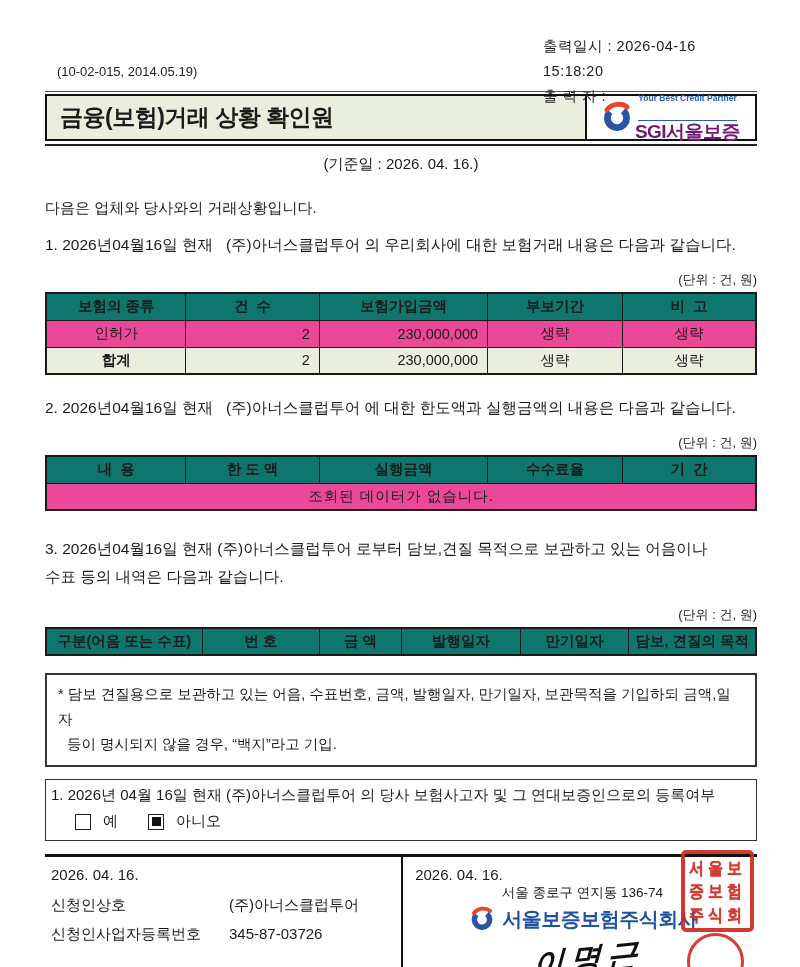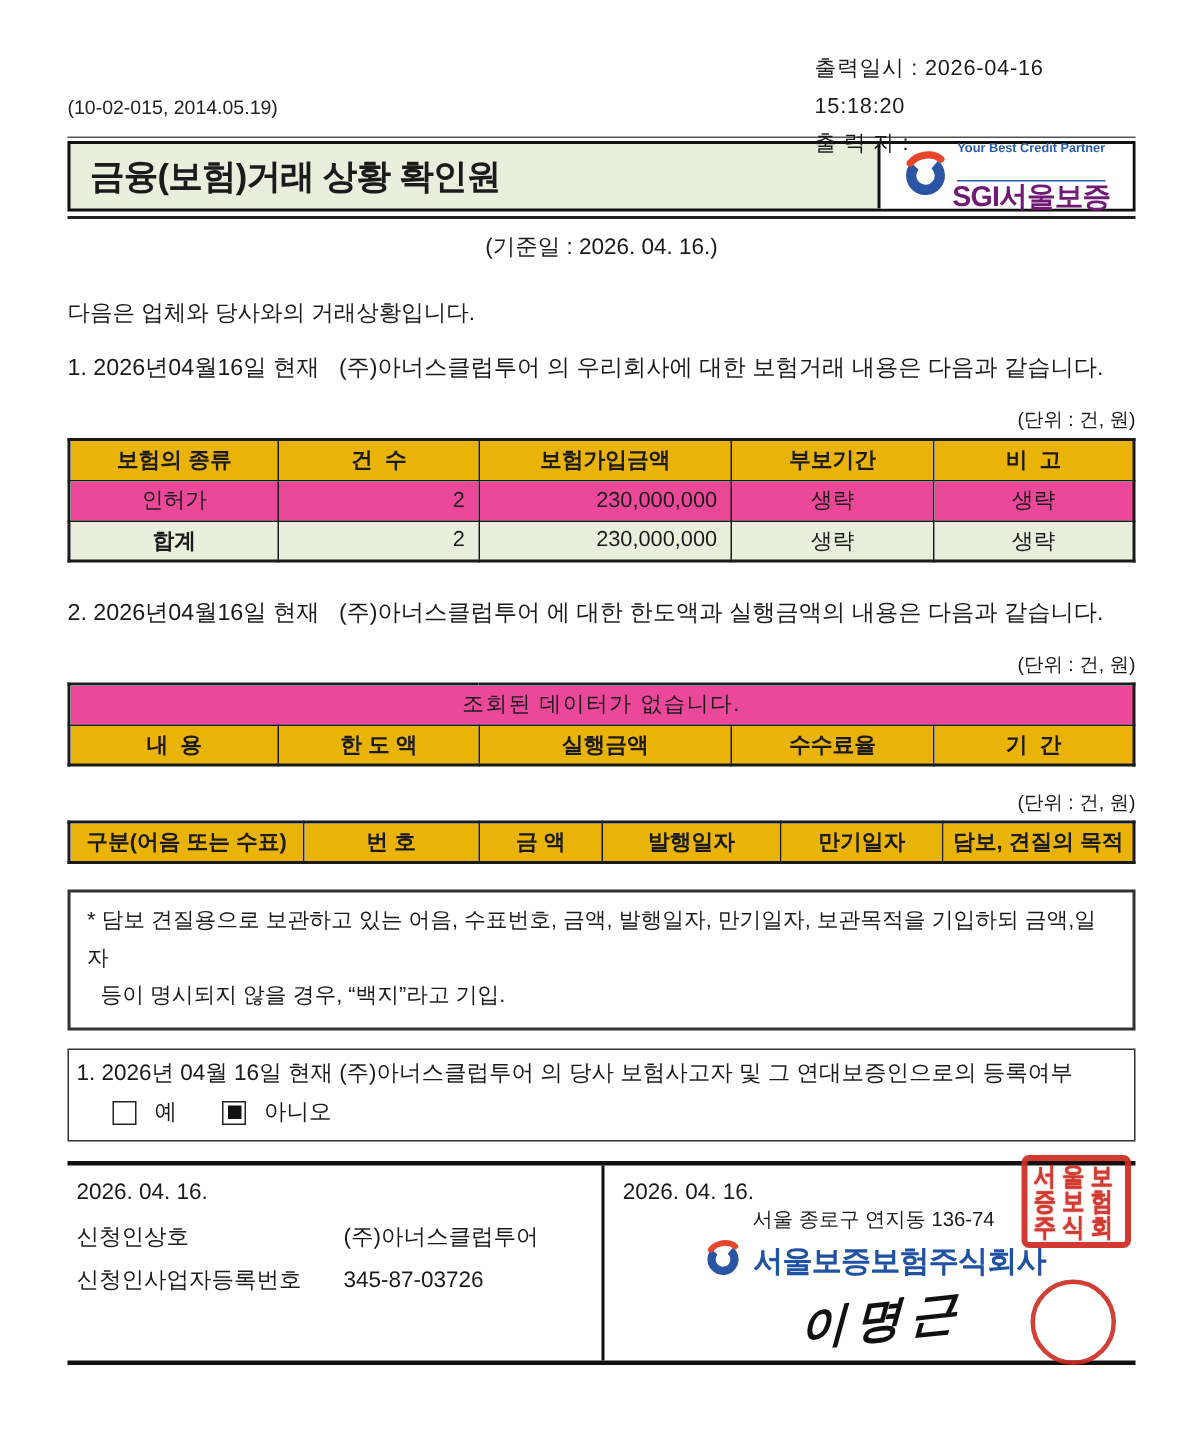--- a/index.html
+++ b/index.html
@@ -9,21 +9,21 @@
     font-family: "Liberation Sans", "DejaVu Sans", sans-serif;
     color: #1b1b1b;
     position: relative;
     overflow: hidden;
   }
   .page { padding: 34px 43px 16px 45px; }
 
   
   .meta { position: relative; height: 46px; font-size: 14.5px; }
   .print-info { position: absolute; left: 498px; top: 0; line-height: 25px; letter-spacing: .5px; }
-  .form-code { position: absolute; left: 0; bottom: 1px; font-size: 13px; color: #222; }
+  .form-code { position: absolute; left: 12px; bottom: 1px; font-size: 13px; color: #222; }
 
   
   .titlebar-wrap { margin-top: 11px; border-top: 1px solid #555; border-bottom: 2px solid #222; padding: 2px 0 3px; }
   .titlebar { border: 2px solid #111; display: flex; height: 47px; background: #e9efdc; }
   .title-left { flex: 1; display: flex; align-items: center; padding-left: 13px; font-size: 23px; font-weight: bold; letter-spacing: -0.5px; }
   .logo-box { width: 170px; border-left: 2px solid #111; background: #fff; display: flex; align-items: center; justify-content: center; gap: 3px; }
   .logo-text-col { display: flex; flex-direction: column; align-items: center; }
   .logo-tagline { font-size: 8.5px; color: #2b5cb0; font-weight: bold; border-bottom: 1px solid #2b5cb0; padding-bottom: 17px; white-space: nowrap; }
   .logo-brand { font-size: 19px; font-weight: bold; color: #701a75; letter-spacing: -0.5px; line-height: 21px; }
 
@@ -31,21 +31,21 @@
 
   
   .intro { margin-top: 25px; font-size: 15px; }
   .sec-heading { margin-top: 17px; font-size: 15.5px; white-space: pre; }
   .sec-heading.two-line { line-height: 28px; white-space: normal; }
   .unit { text-align: right; font-size: 13px; margin-top: 15px; margin-bottom: 3px; }
 
   
   table { width: 100%; border-collapse: collapse; border: 2px solid #1a1a1a; table-layout: fixed; }
   th, td { border: 1px solid #1a1a1a; height: 27px; font-size: 14.5px; white-space: pre; overflow: hidden; }
-  th { background: #eab308; font-weight: bold; text-align: center; }
+  th { background: #0f766e; font-weight: bold; text-align: center; }
   td { text-align: center; background: #ec4899; }
   td.num { text-align: right; padding-right: 9px; }
   tr.total-row td { background: #e9efdc; }
   tr.total-row td:first-child { font-weight: bold; }
   td.empty-cell { text-align: center; letter-spacing: 1px; }
 
   .t12 col.c1 { width: 19.7%; } .t12 col.c2 { width: 18.8%; } .t12 col.c3 { width: 23.7%; }
   .t12 col.c4 { width: 19.0%; } .t12 col.c5 { width: 18.8%; }
   .t3 col.c1 { width: 22.0%; } .t3 col.c2 { width: 16.5%; } .t3 col.c3 { width: 11.6%; }
   .t3 col.c4 { width: 16.7%; } .t3 col.c5 { width: 15.3%; } .t3 col.c6 { width: 17.9%; }
@@ -69,21 +69,21 @@
   .f-label { width: 178px; flex: none; }
   .f-right { flex: 1; position: relative; padding: 9px 8px 6px 12px; font-size: 15px; }
   .f-addr { text-align: right; padding-right: 86px; font-size: 13.5px; margin-top: 1px; color: #1b1b1b; }
   .f-company { display: flex; align-items: center; gap: 8px; margin-left: 55px; margin-top: 4px; }
   .f-company-name { font-size: 20px; font-weight: bold; color: #2052a4; letter-spacing: -0.5px; }
   .f-sign-row { display: flex; align-items: center; margin-left: 118px; margin-top: 5px; gap: 8px; }
   .signature { font-size: 31px; font-style: italic; font-weight: bold; transform: rotate(-6deg) skewX(-8deg); letter-spacing: 6px; color: #111; }
 
   
   .seal-square {
-    position: absolute; right: 3px; top: -7px; width: 73px; height: 62px;
+    position: absolute; right: 3px; top: -7px; width: 73px; height: 82px;
     border: 4px solid #cd2a1f; border-radius: 5px; padding: 2px 3px;
     display: flex; flex-direction: column; justify-content: space-around;
     color: #cd2a1f; opacity: .92;
   }
   .seal-square .seal-row { font-size: 15px; font-weight: bold; letter-spacing: 4px; text-align: center; transform: scaleY(1.15); text-shadow: 0 0 1px #cd2a1f; line-height: 17px; }
   .seal-round {
     position: absolute; right: 13px; top: 76px; width: 57px; height: 57px;
     border: 3px solid #cd2a1f; border-radius: 50%;
     display: flex; align-items: center; justify-content: center;
     color: #cd2a1f; opacity: .9;
@@ -164,32 +164,36 @@
   <table class="t12">
     <colgroup>
         <col class="c1">
         <col class="c2">
         <col class="c3">
         <col class="c4">
         <col class="c5">
       </colgroup>
     <tbody>
         <tr>
-      <td class="empty-cell" colspan="5">조회된 데이터가 없습니다.</td>
-    </tr>
-    <tr>
       <th>내  용</th>
       <th>한 도 액</th>
       <th>실행금액</th>
       <th>수수료율</th>
       <th>기  간</th>
     </tr>
+    <tr>
+      <td class="empty-cell" colspan="5">조회된 데이터가 없습니다.</td>
+    </tr>
   </tbody>
     </table>
 
+  <div class="sec-heading two-line sec3-heading">
+    <div>3. 2026년04월16일 현재   (주)아너스클럽투어 로부터 담보,견질 목적으로 보관하고 있는 어음이나</div>
+    <div>수표 등의 내역은 다음과 같습니다.</div>
+  </div>
   <div class="unit">(단위 : 건, 원)</div>
   <table class="t3">
     <colgroup>
         <col class="c1">
         <col class="c2">
         <col class="c3">
         <col class="c4">
         <col class="c5">
         <col class="c6">
       </colgroup>

